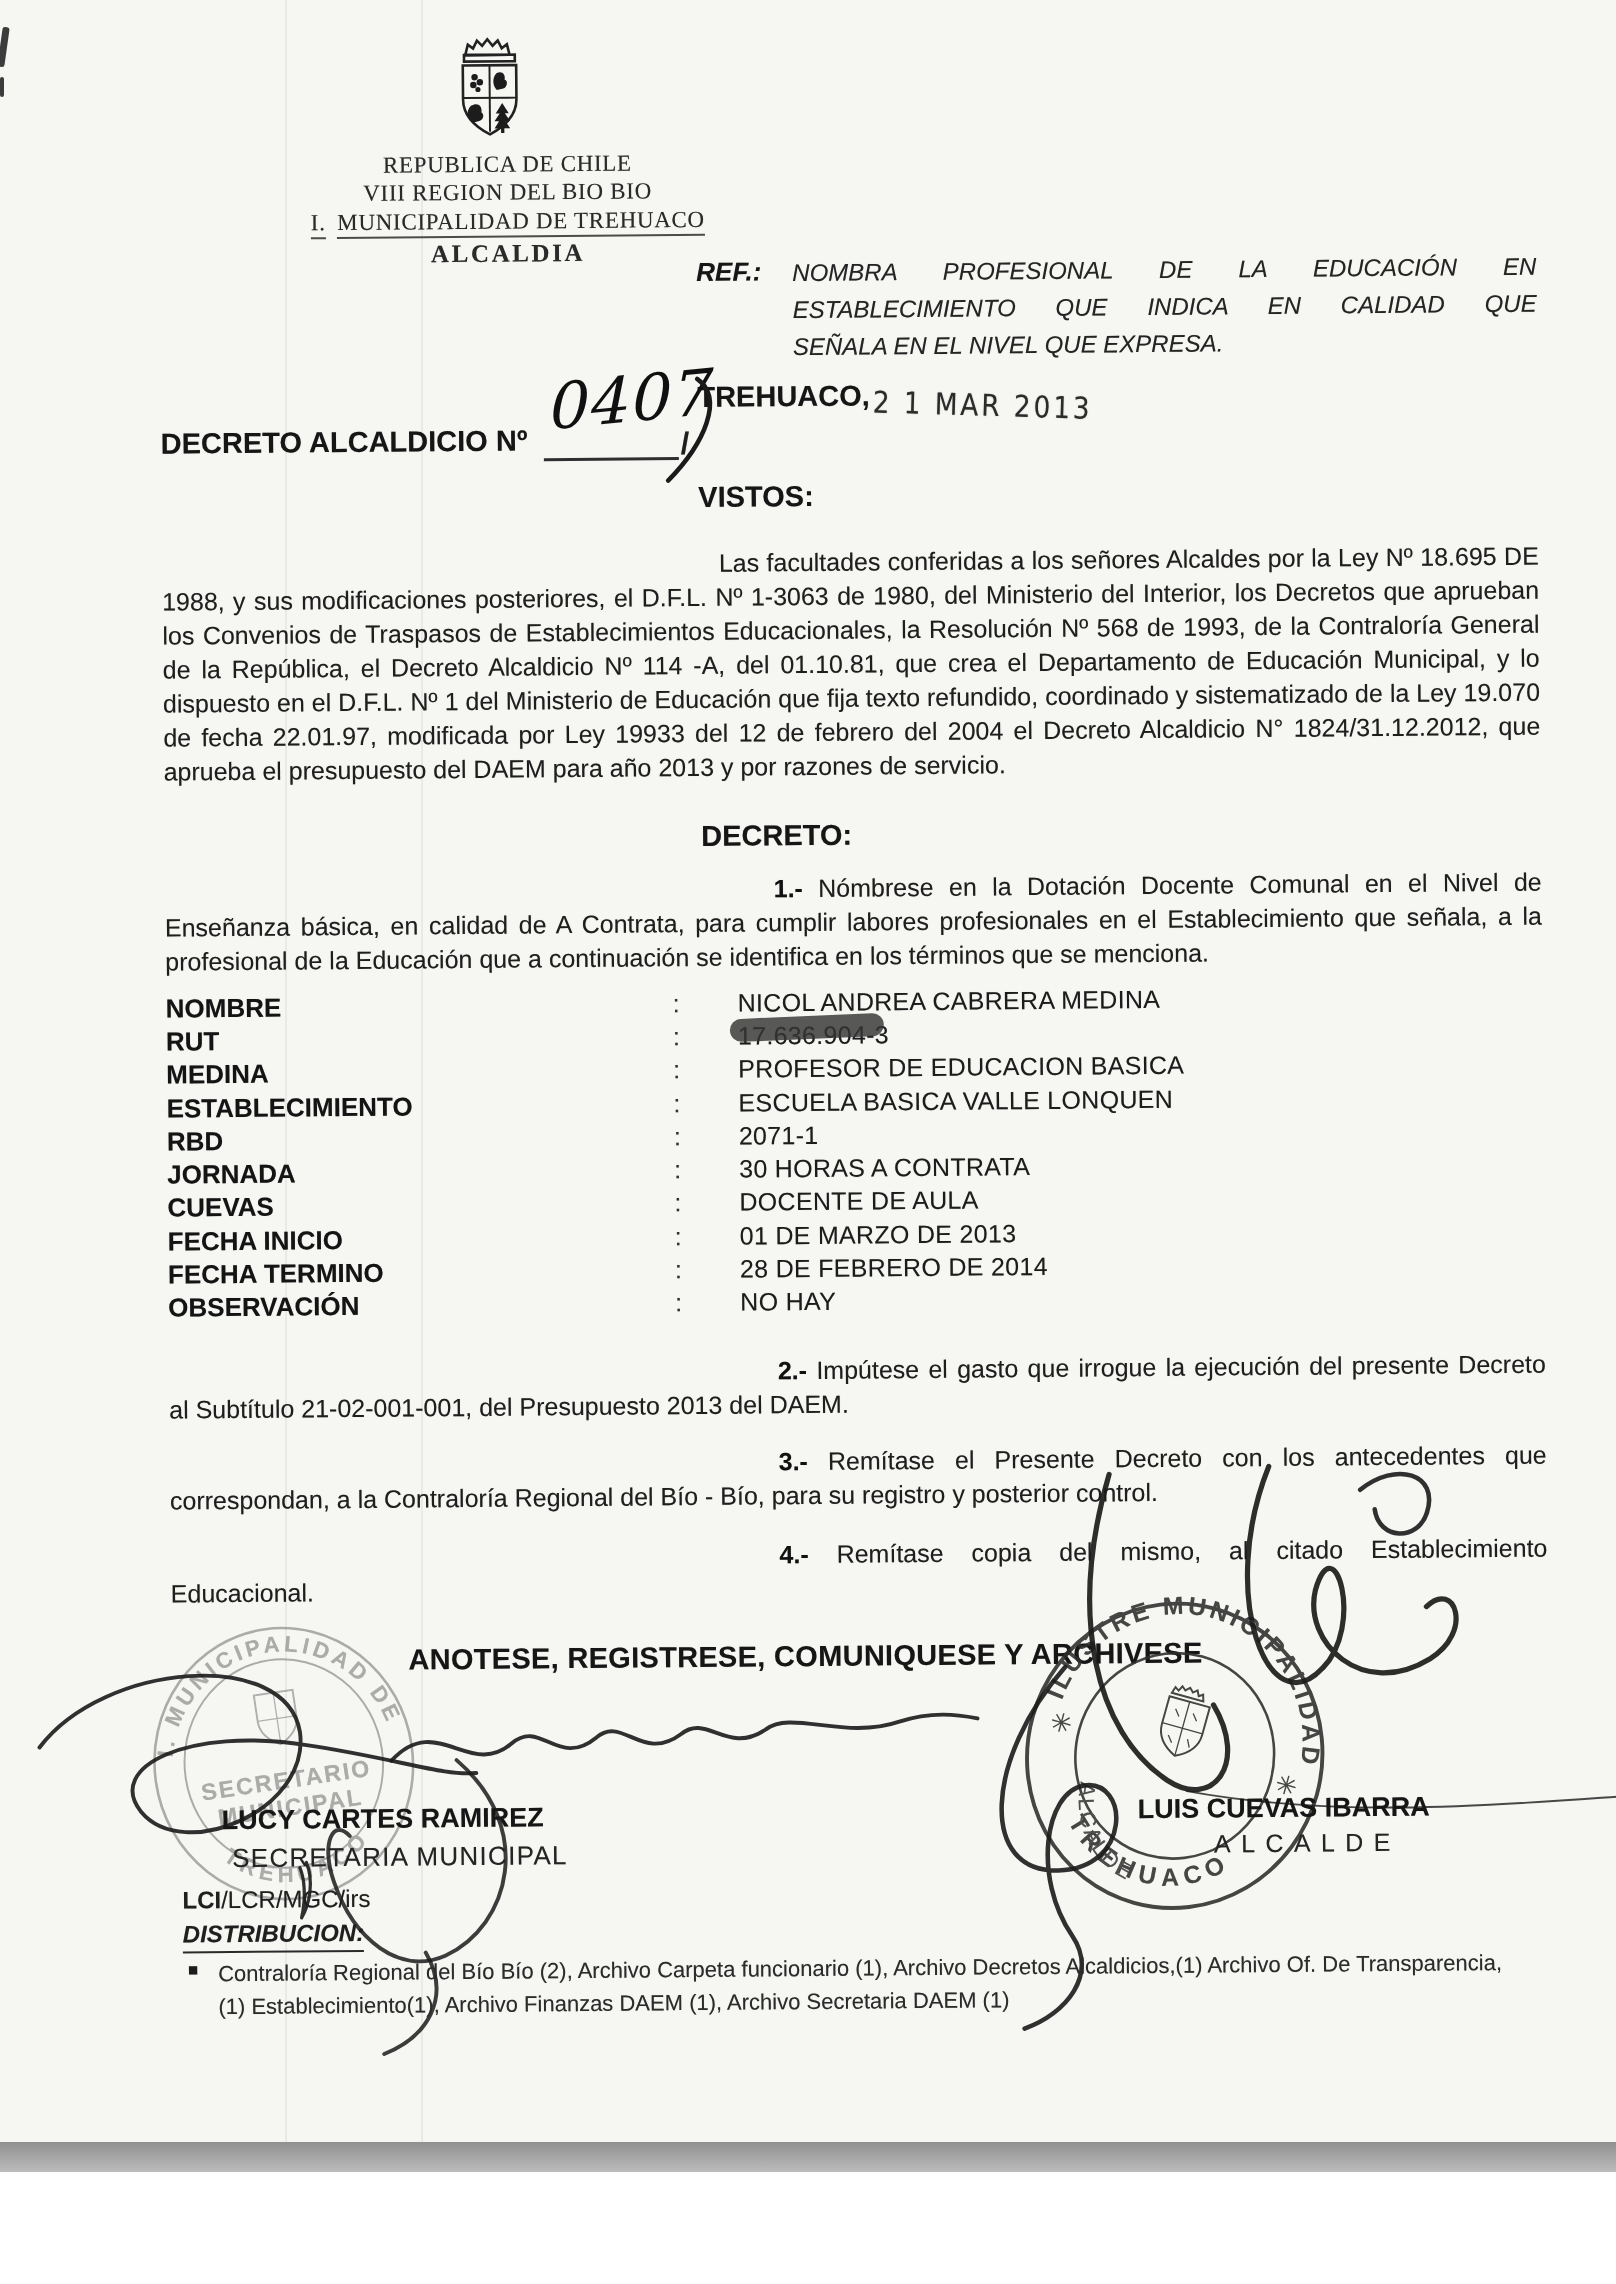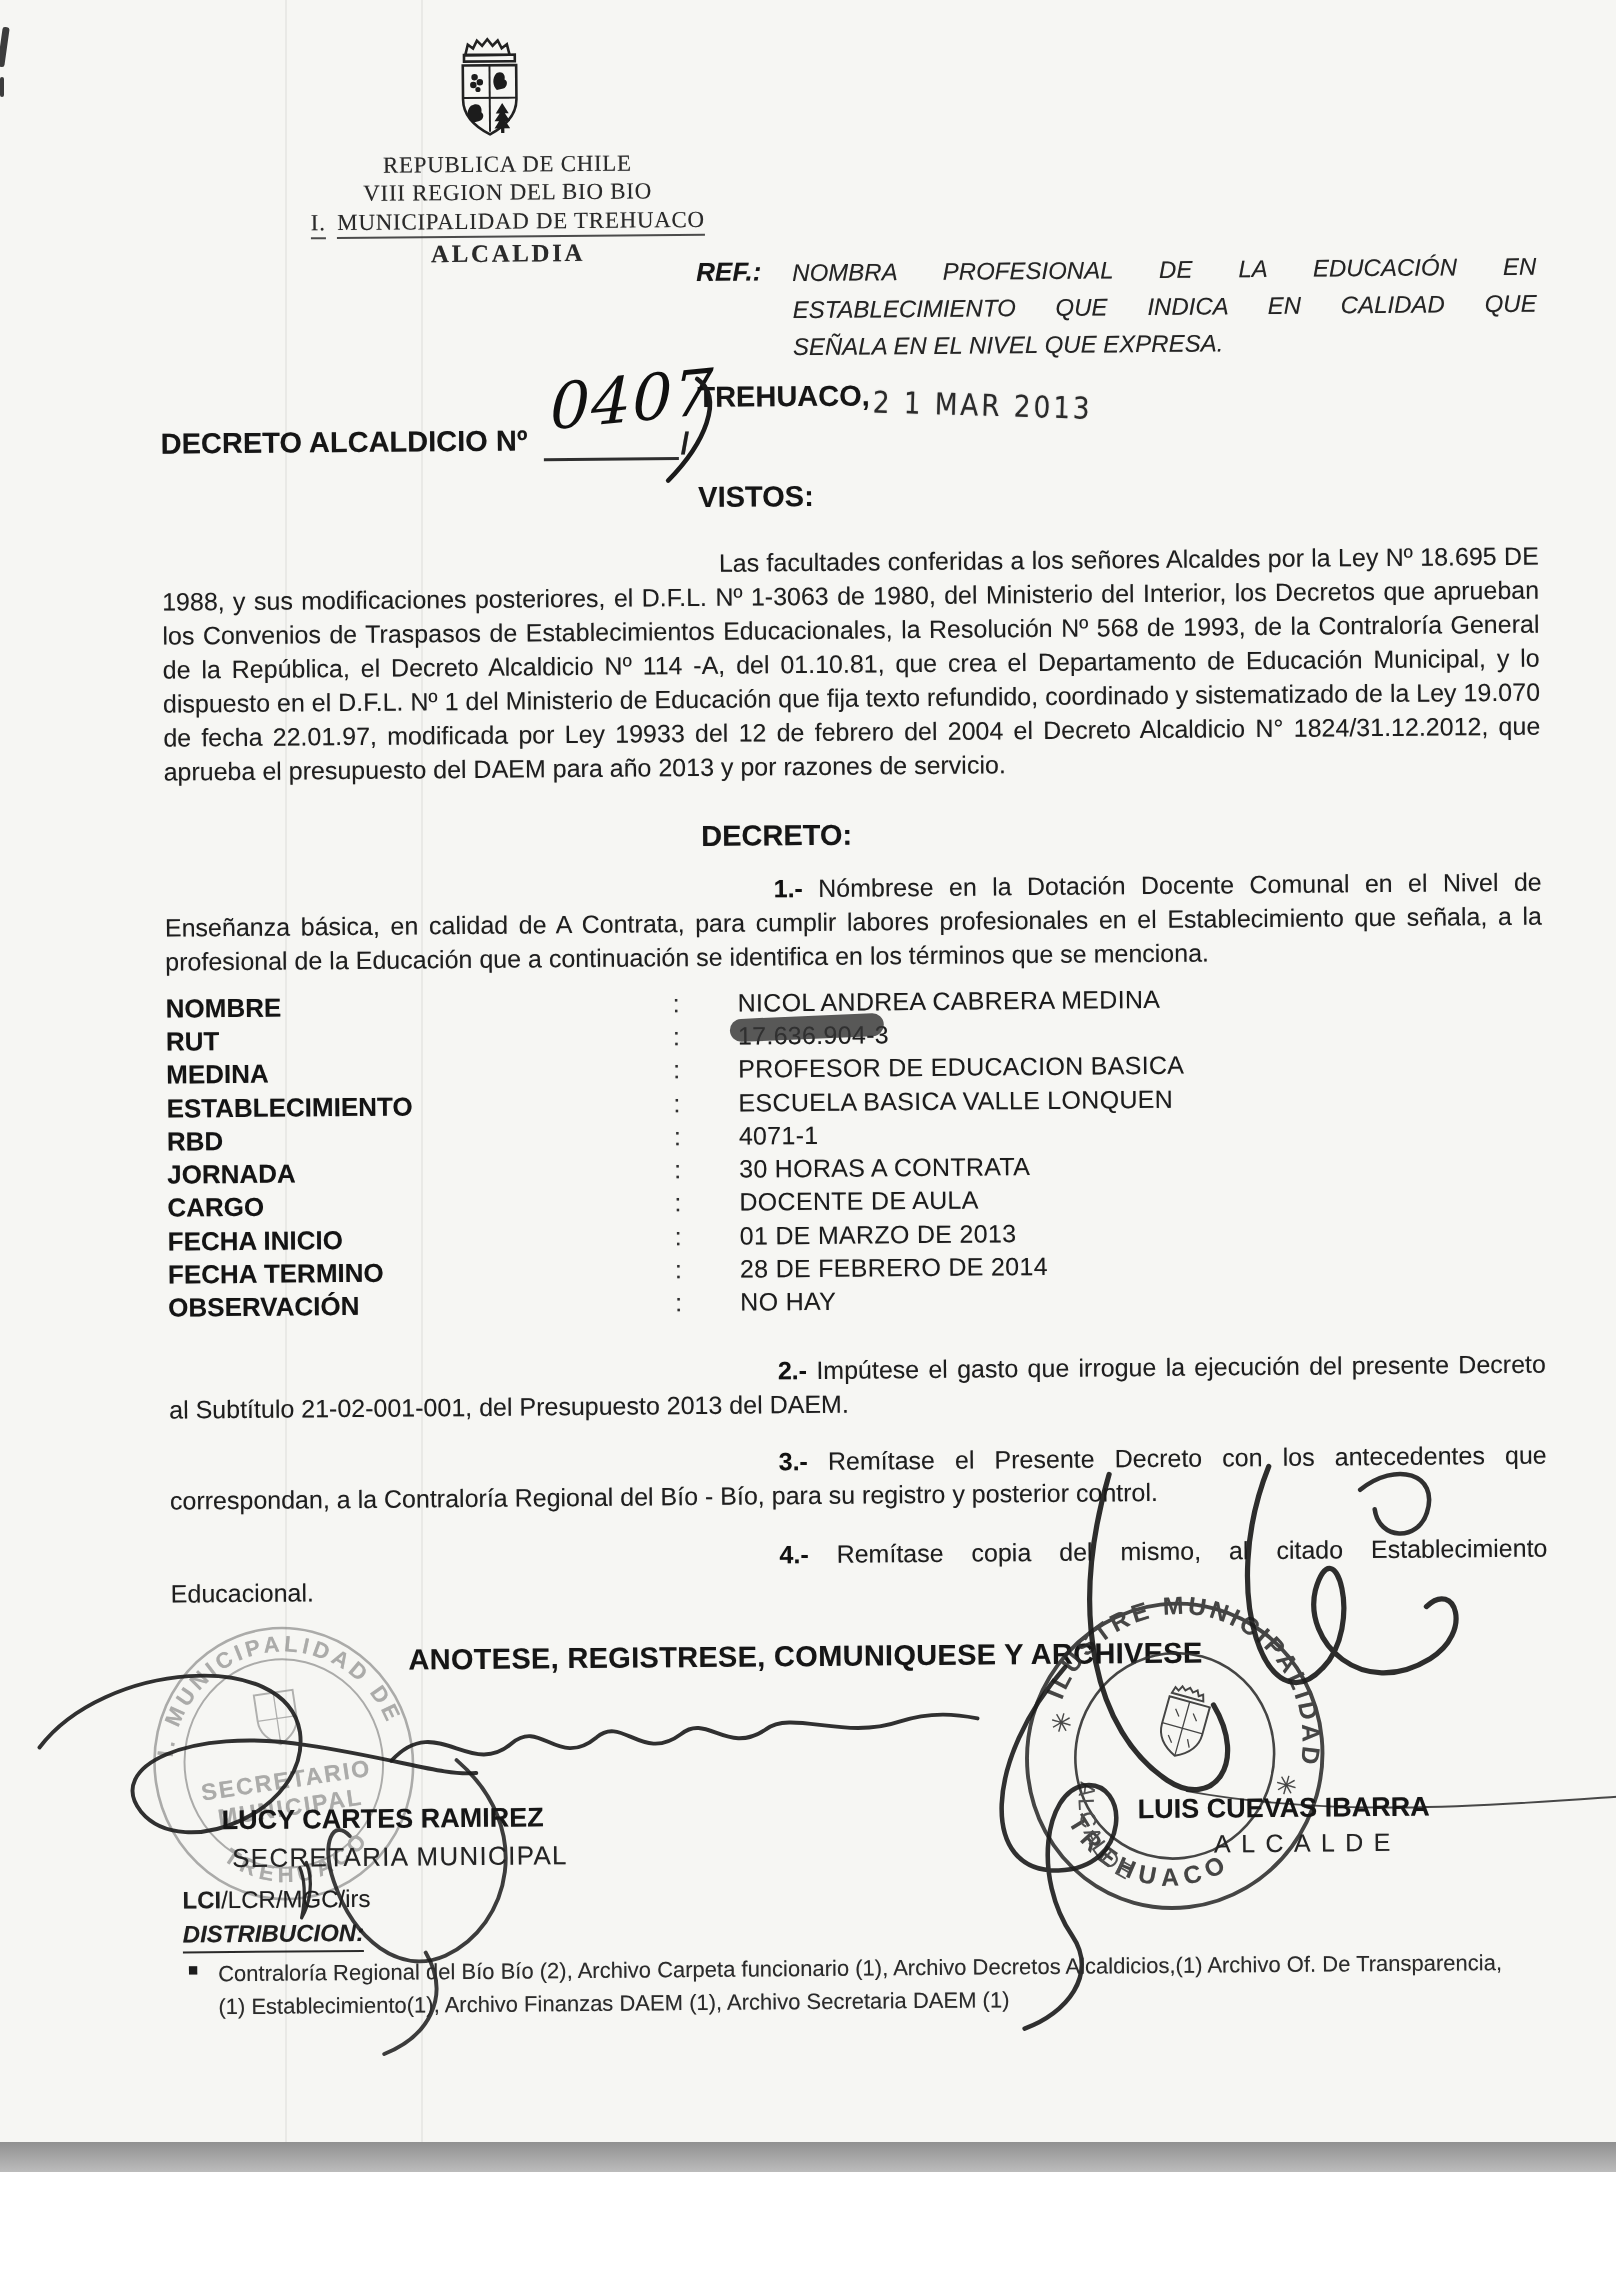--- a/index.html
+++ b/index.html
@@ -127,29 +127,29 @@
       <span class="val">PROFESOR DE EDUCACION BASICA</span>
     </div>
     <div class="row" style="top:100px;">
       <span class="lbl">ESTABLECIMIENTO</span>
       <span class="col">:</span>
       <span class="val">ESCUELA BASICA VALLE LONQUEN</span>
     </div>
     <div class="row" style="top:133px;">
       <span class="lbl">RBD</span>
       <span class="col">:</span>
-      <span class="val">4071-1</span>
+      <span class="val">2071-1</span>
     </div>
     <div class="row" style="top:166px;">
       <span class="lbl">JORNADA</span>
       <span class="col">:</span>
       <span class="val">30 HORAS A CONTRATA</span>
     </div>
     <div class="row" style="top:199px;">
-      <span class="lbl">CARGO</span>
+      <span class="lbl">CUEVAS</span>
       <span class="col">:</span>
       <span class="val">DOCENTE DE AULA</span>
     </div>
     <div class="row" style="top:233px;">
       <span class="lbl">FECHA INICIO</span>
       <span class="col">:</span>
       <span class="val">01 DE MARZO DE 2013</span>
     </div>
     <div class="row" style="top:266px;">
       <span class="lbl">FECHA TERMINO</span>

